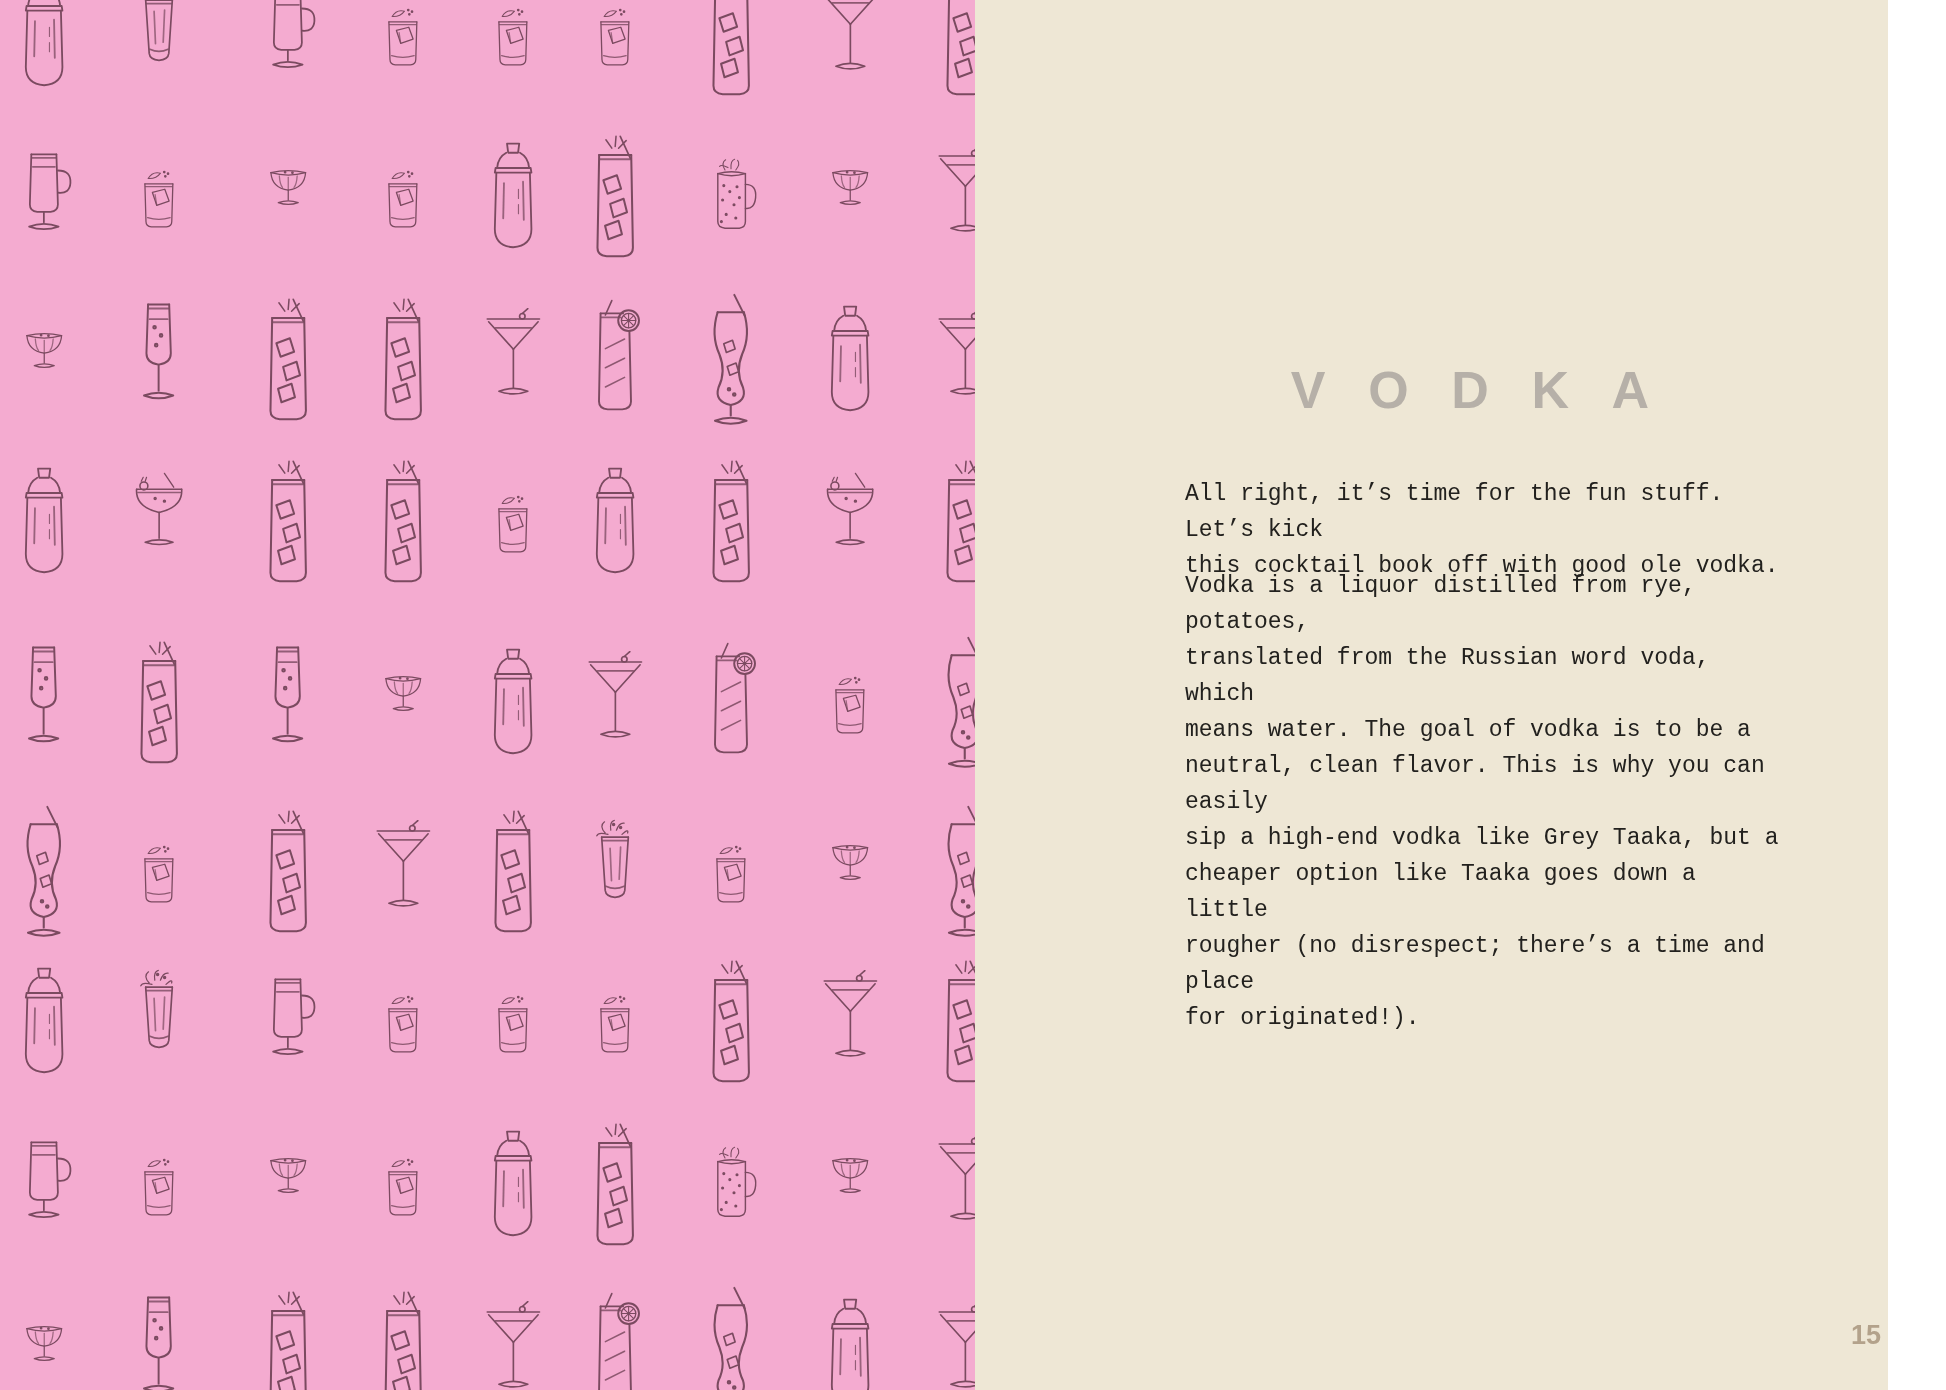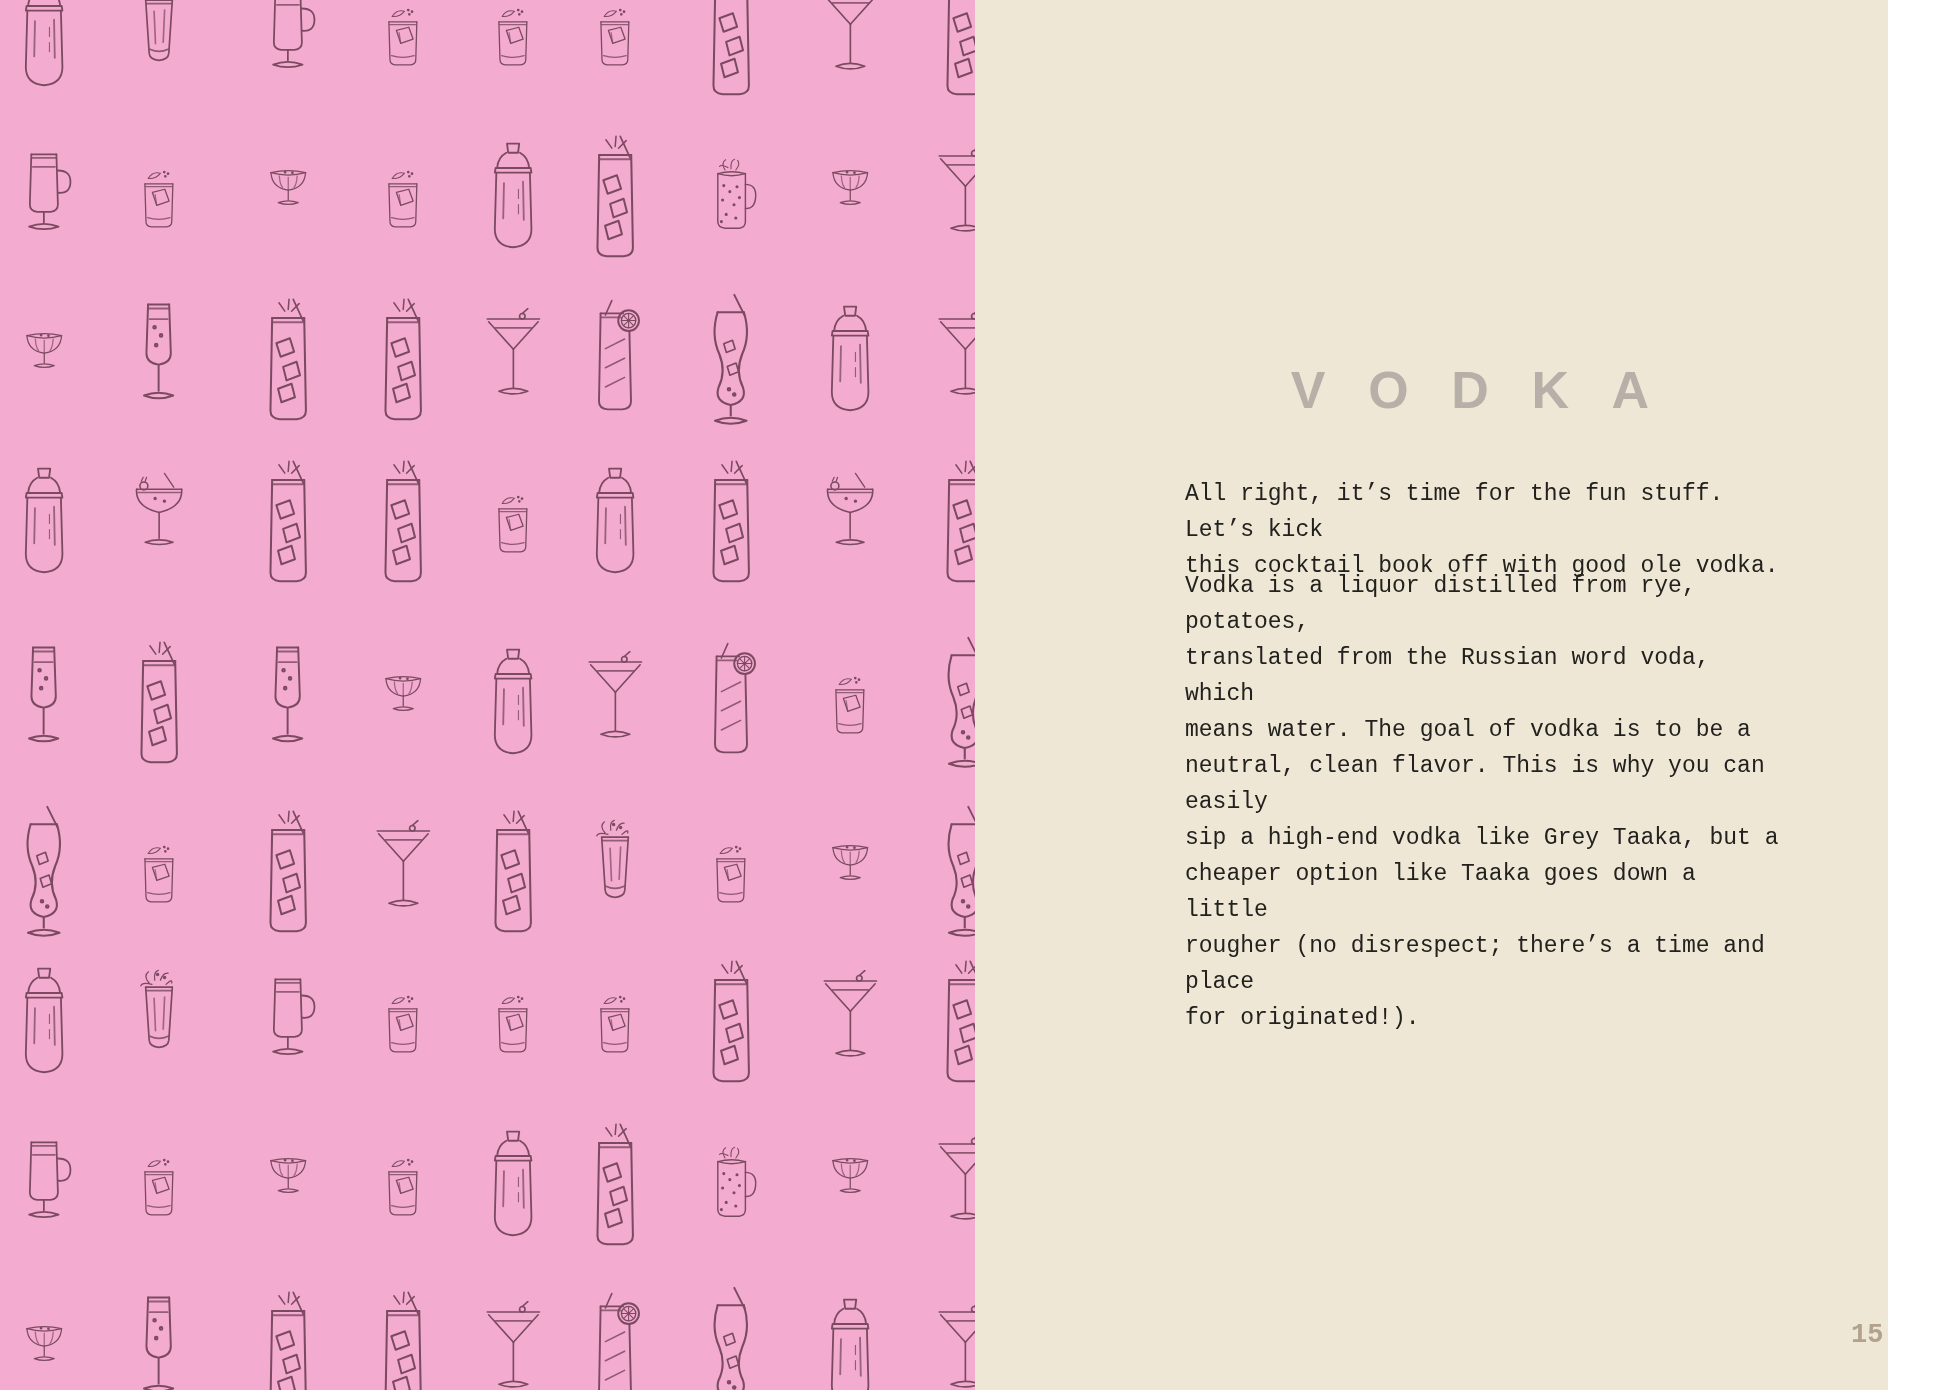--- a/index.html
+++ b/index.html
@@ -22,21 +22,21 @@
   .chapter-title{position:absolute;top:366px;left:205px;width:580px;margin:0;
     font-family:"Liberation Sans",sans-serif;font-weight:700;font-size:52px;line-height:48px;
     color:var(--title-c);text-align:center;letter-spacing:.82em;text-indent:.82em;white-space:nowrap;}
   .para{position:absolute;left:210px;width:600px;margin:0;
     font-family:Liberation Mono, monospace;font-size:23px;line-height:36px;color:var(--ink);}
   .para .line{display:block;}
   .para-1{top:476px;}
   .para-2{top:568px;}
   .para-3{top:960px;}
   .page-number{position:absolute;top:1320px;left:876px;
-    font-family:Liberation Mono, monospace;font-weight:700;font-size:27px;color:var(--folio);}
+    font-family:Liberation Sans, sans-serif;font-weight:700;font-size:27px;color:var(--folio);}
 
   .symbol-defs{position:absolute;width:0;height:0;overflow:hidden;}
 </style>
 </head>
 <body>
 
 <svg class="symbol-defs" xmlns="http://www.w3.org/2000/svg" aria-hidden="true">
   <defs>
     <g id="sym-shaker" fill="none" stroke="currentColor" stroke-width="2.4" stroke-linecap="round" stroke-linejoin="round">
       <path d="M42 6 h16 l-1.5 12 h-13 z"></path>

